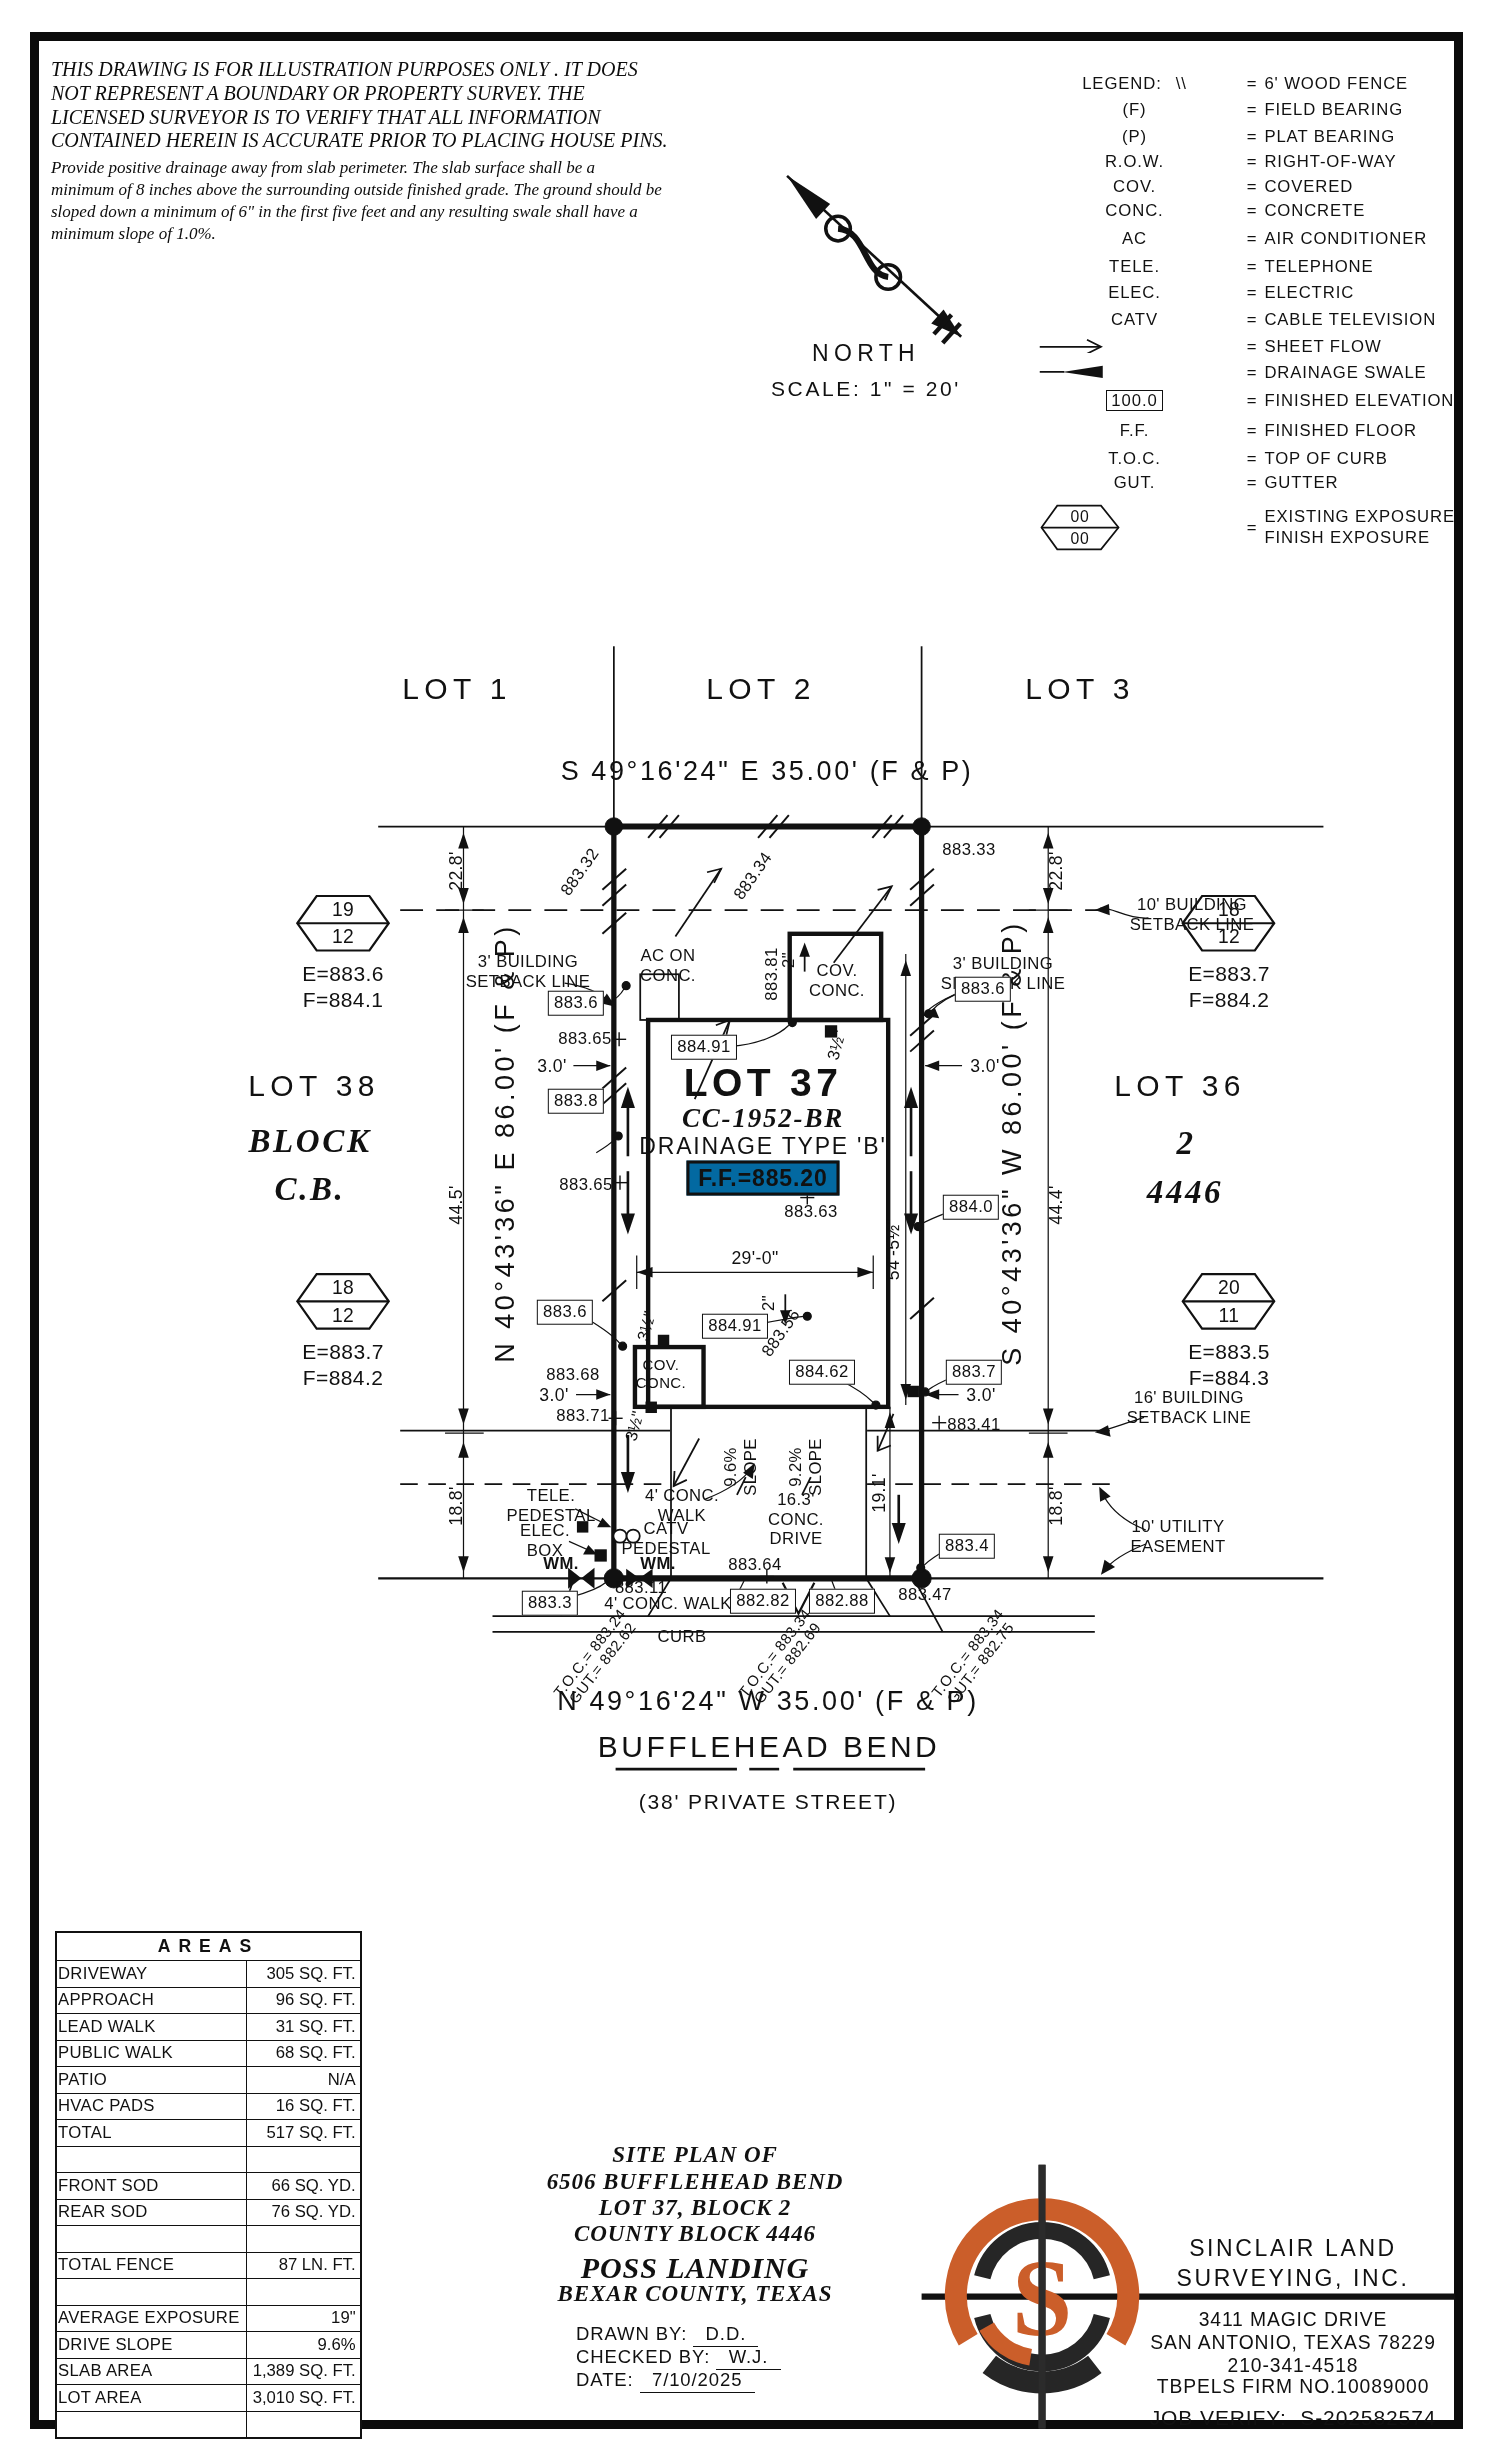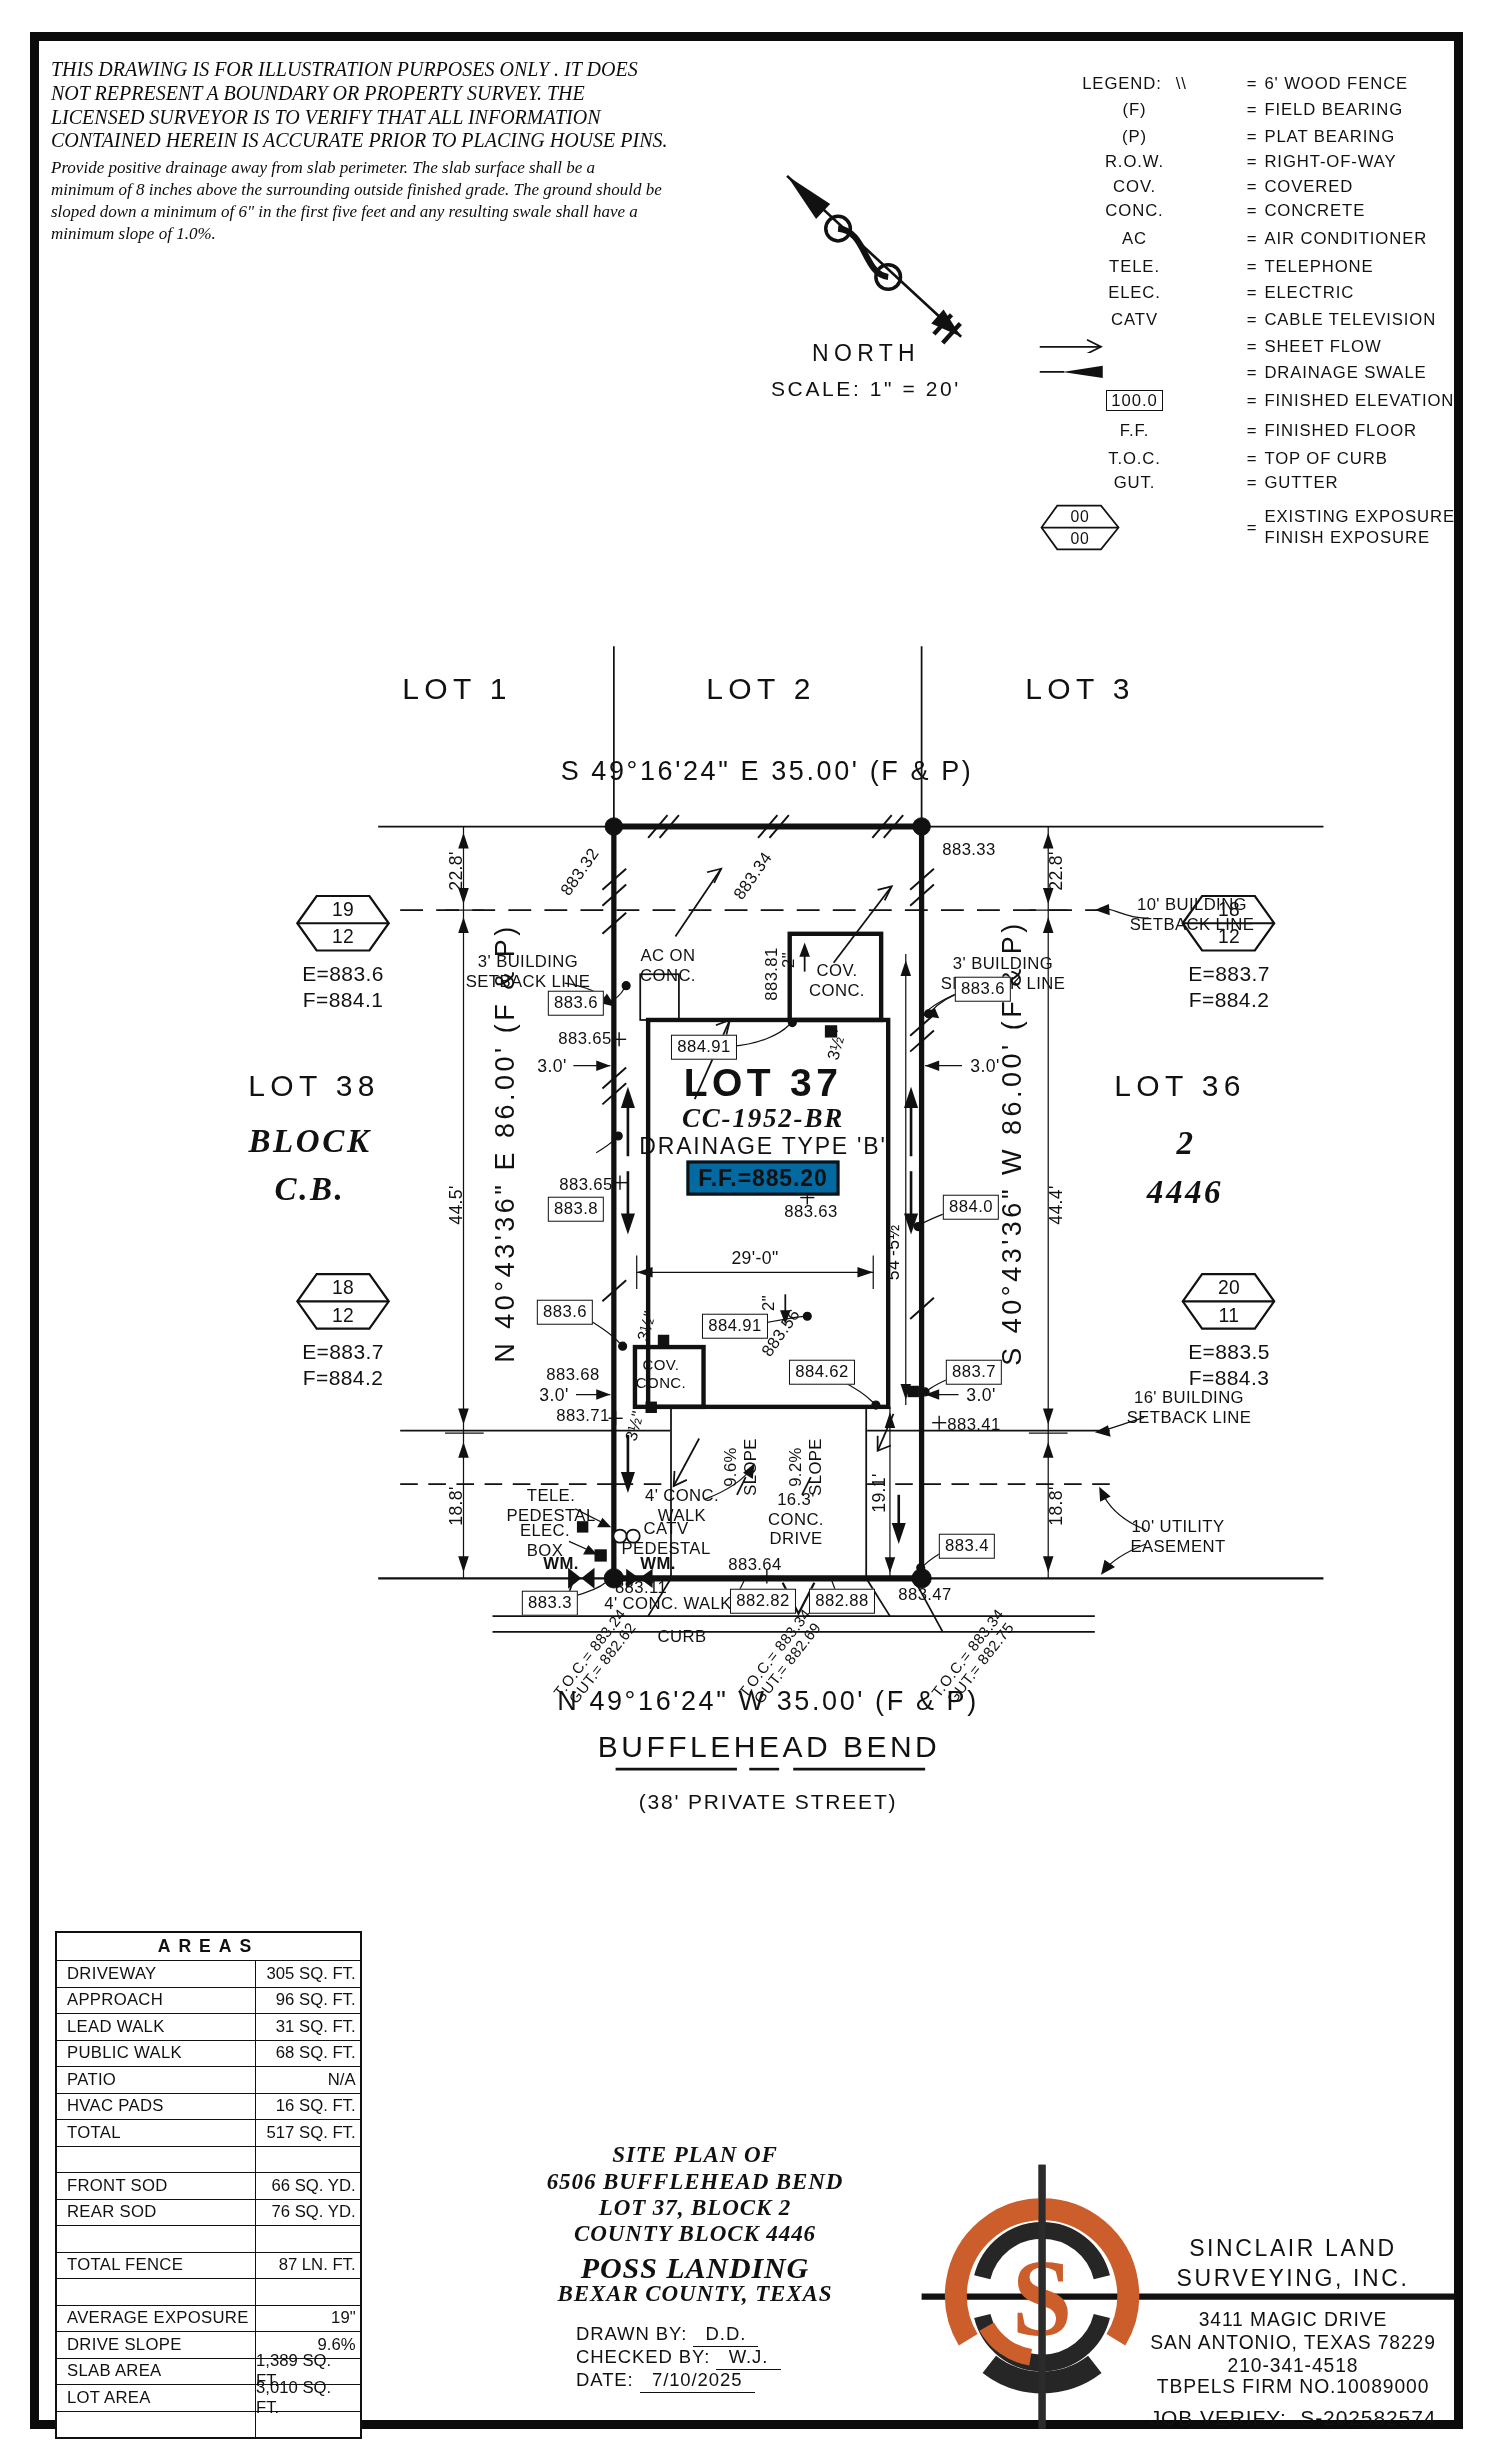--- a/index.html
+++ b/index.html
@@ -26,21 +26,21 @@
   .leq{width:24.6px;text-align:center;}
   .ldesc{flex:1;text-align:left;white-space:pre-line;line-height:1.2;}
   .llegend{margin-right:14px;}
   .lsym .symbox{border:1.8px solid #111;padding:0 4.4px;}
   
   #areas{position:absolute;left:55px;top:1931px;width:303px;border:2.6px solid #111;background:#fff;}
   #areas .t{height:27px;border-bottom:1.8px solid #111;display:flex;align-items:center;justify-content:center;
             font-weight:bold;font-size:17.6px;letter-spacing:8px;}
   #areas .r{height:25.5px;border-bottom:1.3px solid #111;display:flex;font-size:16.7px;}
   #areas .r:last-child{border-bottom:none;}
-  #areas .r .c1{width:188px;border-right:1.3px solid #111;display:flex;align-items:center;padding-left:10px;letter-spacing:0.3px;}
+  #areas .r .c1{width:188px;border-right:1.3px solid #111;display:flex;align-items:center;padding-left:1px;letter-spacing:0.3px;}
   #areas .r .c2{flex:1;display:flex;align-items:center;justify-content:flex-end;padding-right:4.4px;}
   
   .tbline{position:absolute;left:695px;transform:translateX(-50%);font-family:"Liberation Serif",serif;
           font-style:italic;font-weight:bold;white-space:nowrap;letter-spacing:0.9px;}
   .byrow{position:absolute;left:576px;font-size:18.5px;letter-spacing:0.9px;white-space:nowrap;}
   .byrow .val{display:inline-block;border-bottom:1.8px solid #111;padding:0 12.3px 0.9px 12.3px;text-align:center;}
   
   .firm{position:absolute;transform:translateX(-50%);white-space:nowrap;}
 </style>
 </head>
@@ -495,21 +495,21 @@
   <div class="lbl s19" style="left:772px;top:974px;--r:-90deg">883.81</div>
   <div class="lbl s19" style="left:789px;top:960px;--r:-90deg">2"</div>
   <div class="lbl s19" style="left:769px;top:1303px;--r:-90deg">2"</div>
   <div class="lbl s19" style="left:837px;top:1045px;--r:-75deg">3½"</div>
   <div class="lbl s19" style="left:647px;top:1326px;--r:-75deg">3½"</div>
   <div class="lbl s19" style="left:635px;top:1426px;--r:-75deg">3½"</div>
   <div class="lbl s19" style="left:781px;top:1333px;--r:-55deg">883.56</div>
 
   <div class="lbl s19 bx" style="left:576px;top:1003px">883.6</div>
   <div class="lbl s19" style="left:585px;top:1039px">883.65</div>
-  <div class="lbl s19 bx" style="left:576px;top:1209px">883.8</div>
+  <div class="lbl s19 bx" style="left:576px;top:1101px">883.8</div>
   <div class="lbl s19" style="left:586px;top:1185px">883.65</div>
   <div class="lbl s19 bx" style="left:565px;top:1312px">883.6</div>
   <div class="lbl s19" style="left:573px;top:1375px">883.68</div>
   <div class="lbl s19" style="left:583px;top:1416px">883.71</div>
 
   <div class="lbl s19 bx" style="left:983px;top:989px">883.6</div>
   <div class="lbl s19 bx" style="left:971px;top:1207px">884.0</div>
   <div class="lbl s19 bx" style="left:974px;top:1372px">883.7</div>
   <div class="lbl s19" style="left:974px;top:1425px">883.41</div>
 

